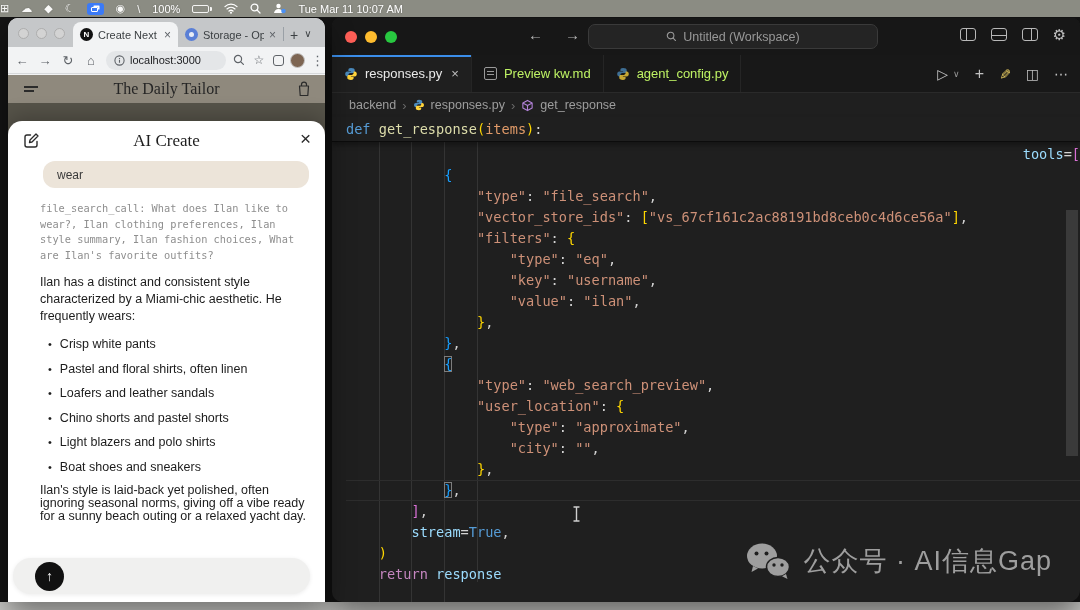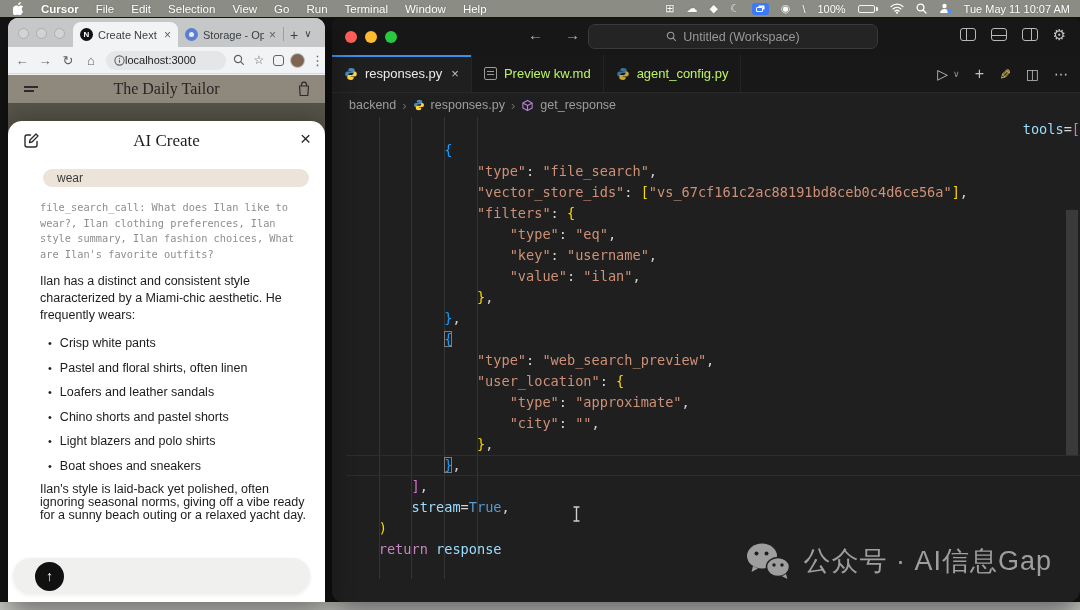--- a/index.html
+++ b/index.html
@@ -39,21 +39,21 @@
   .favicon-oa { width:13px; height:13px; border-radius:50%; background:#5a7fd6; flex:none; position:relative;}
   .favicon-oa::after{content:''; position:absolute; inset:4px; border-radius:50%; background:#e8ecf5;}
   .newtab { font-size:14px; color:#3c4043; padding:0 6px 4px 6px; }
   .tab-sep { width:1px; height:14px; background:#9aa0a6; margin-bottom:6px; }
   .strip-chev { position:absolute; right:8px; bottom:5px; width:18px; height:18px; border-radius:50%;
     display:flex; align-items:center; justify-content:center; font-size:10px; color:#3c4043; }
   .toolbar { height:27px; background:#f2f3f4; display:flex; align-items:center; padding:0 6px; gap:7px;
     border-bottom:1px solid #d7d9db; }
   .nav-ic { color:#5f6368; font-size:13px; width:16px; text-align:center; }
   .urlpill { flex:1; height:19px; background:#e4e6e8; border-radius:10px; display:flex; align-items:center;
-    padding:0 8px; min-width:0; }
+    gap:5px; padding:0 8px; min-width:0; }
   .urlpill .url { font-size:11px; color:#202124; white-space:nowrap; overflow:hidden; }
   .tb-right { display:flex; align-items:center; gap:6px; }
   .avatar { width:15px; height:15px; border-radius:50%; background:#7d6552; border:1px solid #c7c7c7; }
   .ext-box { width:11px; height:11px; border:1.4px solid #5f6368; border-radius:3px; }
 
   
   .page { position:absolute; top:57px; left:0; right:0; bottom:0; background:#565349; }
   .site-header { height:28px; background:#8f897d; display:flex; align-items:center; position:relative; }
   .burger { position:absolute; left:16px; width:14px; }
   .burger i { display:block; height:1.6px; background:#2b2b2b; margin:2.5px 0; }
@@ -61,21 +61,21 @@
   .site-title { flex:1; text-align:center; font-family:"Liberation Serif", serif; font-size:16px; color:#262626; }
   .bag { position:absolute; right:14px; top:6px; }
 
   
   .modal { position:absolute; left:0; right:0; top:46px; bottom:0; background:#ffffff; border-radius:14px 14px 0 0;
     box-shadow:0 -4px 20px rgba(0,0,0,.25); }
   .modal-head { position:relative; height:40px; display:flex; align-items:center; justify-content:center; }
   .modal-title { font-family:"Liberation Serif", serif; font-size:17px; color:#1d1d1d; }
   .compose { position:absolute; left:15px; top:11px; }
   .modal-close { position:absolute; right:14px; top:8px; font-size:19px; color:#2a2a2a; line-height:1; }
-  .bubble { margin:8px 16px 0 35px; background:#ece4d9; border-radius:12px; height:18px; display:flex;
+  .bubble { margin:0 16px 0 35px; background:#ece4d9; border-radius:12px; height:27px; display:flex;
     align-items:center; padding:0 14px; font-size:12px; color:#3a3a3a; }
   .toolcall { margin:13px 18px 0 32px; font-family:"DejaVu Sans Mono", monospace; font-size:10.3px;
     line-height:15.5px; color:#8e8e8e; }
   .intro { margin:11px 18px 0 32px; font-size:12.5px; line-height:17px; color:#1c1c1c; }
   .bullets { margin:12px 18px 0 40px; }
   .bullet-row { display:flex; gap:8px; font-size:12.5px; color:#1c1c1c; margin-bottom:10.5px; align-items:baseline;}
   .bullet-row .dot { font-size:11px; }
   .outro { margin:8px 14px 0 32px; font-size:12.5px; line-height:13px; color:#1c1c1c; }
   .ask-row { position:absolute; left:5px; right:15px; bottom:8px; height:36px; background:#f0f0ef;
     border-radius:18px; display:flex; align-items:center; padding:0 4px 0 22px; box-shadow:0 1px 4px rgba(0,0,0,.08); }
@@ -143,37 +143,20 @@
     color:#9e9e9e; font-size:27px; letter-spacing:1px; z-index:4; }
 
   svg { display:block; }
 </style>
 </head>
 <body>
 
 <div class="bottom-strip"></div>
 
 <div class="menubar">
-  <div class="mb-left">
-    <span>
-      <svg width="11" height="13" viewBox="0 0 11 13">
-          <path fill="#fff" d="M7.8 0c.1.8-.2 1.5-.7 2.1-.5.6-1.3 1-2 .9-.1-.7.3-1.5.7-2C6.3.5 7.1.1 7.8 0zM10 9.5c-.3.8-.5 1.1-.9 1.8-.6.9-1.4 2-2.4 2-.9 0-1.1-.6-2.3-.6-1.2 0-1.5.6-2.3.6-1 0-1.7-1-2.3-1.9C-1.3 9.2-.9 5.8 1 4.4c.7-.5 1.6-.8 2.4-.8.9 0 1.5.6 2.3.6.7 0 1.2-.6 2.3-.6.7 0 1.5.4 2.1 1.1-1.8 1-1.5 3.6-.1 4.8z"></path>
-        </svg>
-    </span>
-    <span class="mb-item mb-app">Cursor</span>
-    <span class="mb-item">File</span>
-    <span class="mb-item">Edit</span>
-    <span class="mb-item">Selection</span>
-    <span class="mb-item">View</span>
-    <span class="mb-item">Go</span>
-    <span class="mb-item">Run</span>
-    <span class="mb-item">Terminal</span>
-    <span class="mb-item">Window</span>
-    <span class="mb-item">Help</span>
-  </div>
   <div class="mb-right">
     <span class="mb-ico">⊞</span>
     <span class="mb-ico">☁</span>
     <span class="mb-ico">◆</span>
     <span class="mb-ico">☾</span>
     <span class="blue-chip">
         <span class="sq"></span>
       </span>
     <span class="mb-ico">◉</span>
     <span class="mb-ico">\</span>
@@ -194,21 +177,21 @@
           <path d="M7 7l3 3" stroke="#fff" stroke-width="1.3" stroke-linecap="round"></path>
         </svg>
     </span>
     <span>
       <svg width="13" height="11" viewBox="0 0 13 11">
           <circle cx="5.5" cy="3" r="2.2" fill="#fff"></circle>
           <path d="M1 10c.5-2.6 2.3-4 4.5-4S9.5 7.4 10 10z" fill="#fff"></path>
           <circle cx="10.5" cy="8" r="2.3" fill="#4a90f5"></circle>
         </svg>
     </span>
-    <span>Tue May 11  10:07 AM</span>
+    <span>Tue Mar 11  10:07 AM</span>
   </div>
 </div>
 
 <div class="browser">
   <div class="tabstrip">
     <div class="traffic">
       <span class="tl"></span>
       <span class="tl"></span>
       <span class="tl"></span>
     </div>
@@ -378,20 +361,25 @@
         <path d="M7 13c2 0 2.6-.9 2.6-1.9V10H6.9v-.6h3.9c1.2 0 2-.9 2-2.4s-.8-2.4-2-2.4h-1.2v1.5c0 1-.9 1.9-2 1.9H4.9c-.9 0-1.6.7-1.6 1.7v1.4C3.3 12.1 4.4 13 7 13z" fill="#ffd43b"></path>
       </svg>
     <span>responses.py</span>
     <span class="sep">›</span>
     <svg width="13" height="13" viewBox="0 0 14 14">
         <path d="M7 1.5l5 2.8v5.4l-5 2.8-5-2.8V4.3z M2 4.3l5 2.8 5-2.8 M7 7.1v5.4" stroke="#b180d7" stroke-width="1.2" fill="none" stroke-linejoin="round"></path>
       </svg>
     <span>get_response</span>
   </div>
 
+  <div class="sticky">
+    <div class="sticky-pad codefont" id="sticky-line">
+        <div class="code-line" style="padding-left: 0ch;"><span class="c-kw">def</span><span> </span><span class="c-fn">get_response</span><span class="c-b1">(</span><span class="c-pm">items</span><span class="c-b1">)</span><span class="c-pu">:</span></div>
+      </div>
+  </div>
 
   <div class="code" id="code-area">
     <div class="guide" style="left:calc(14px + 4ch)"></div>
     <div class="guide" style="left:calc(14px + 8ch)"></div>
     <div class="guide" style="left:calc(14px + 12ch)"></div>
     <div class="guide" style="left:calc(14px + 16ch); height:440px"></div>
     <div id="code-lines">
         <div class="code-line" style="padding-left: 8ch; text-align: right;"><span class="c-vr">tools</span><span class="c-pu">=</span><span class="c-b2">[</span></div>
         <div class="code-line" style="padding-left: 12ch;"><span class="c-b3">{</span></div>
         <div class="code-line" style="padding-left: 16ch;"><span class="c-st">"type"</span><span class="c-pu">:</span><span> </span><span class="c-st">"file_search"</span><span class="c-pu">,</span></div>

